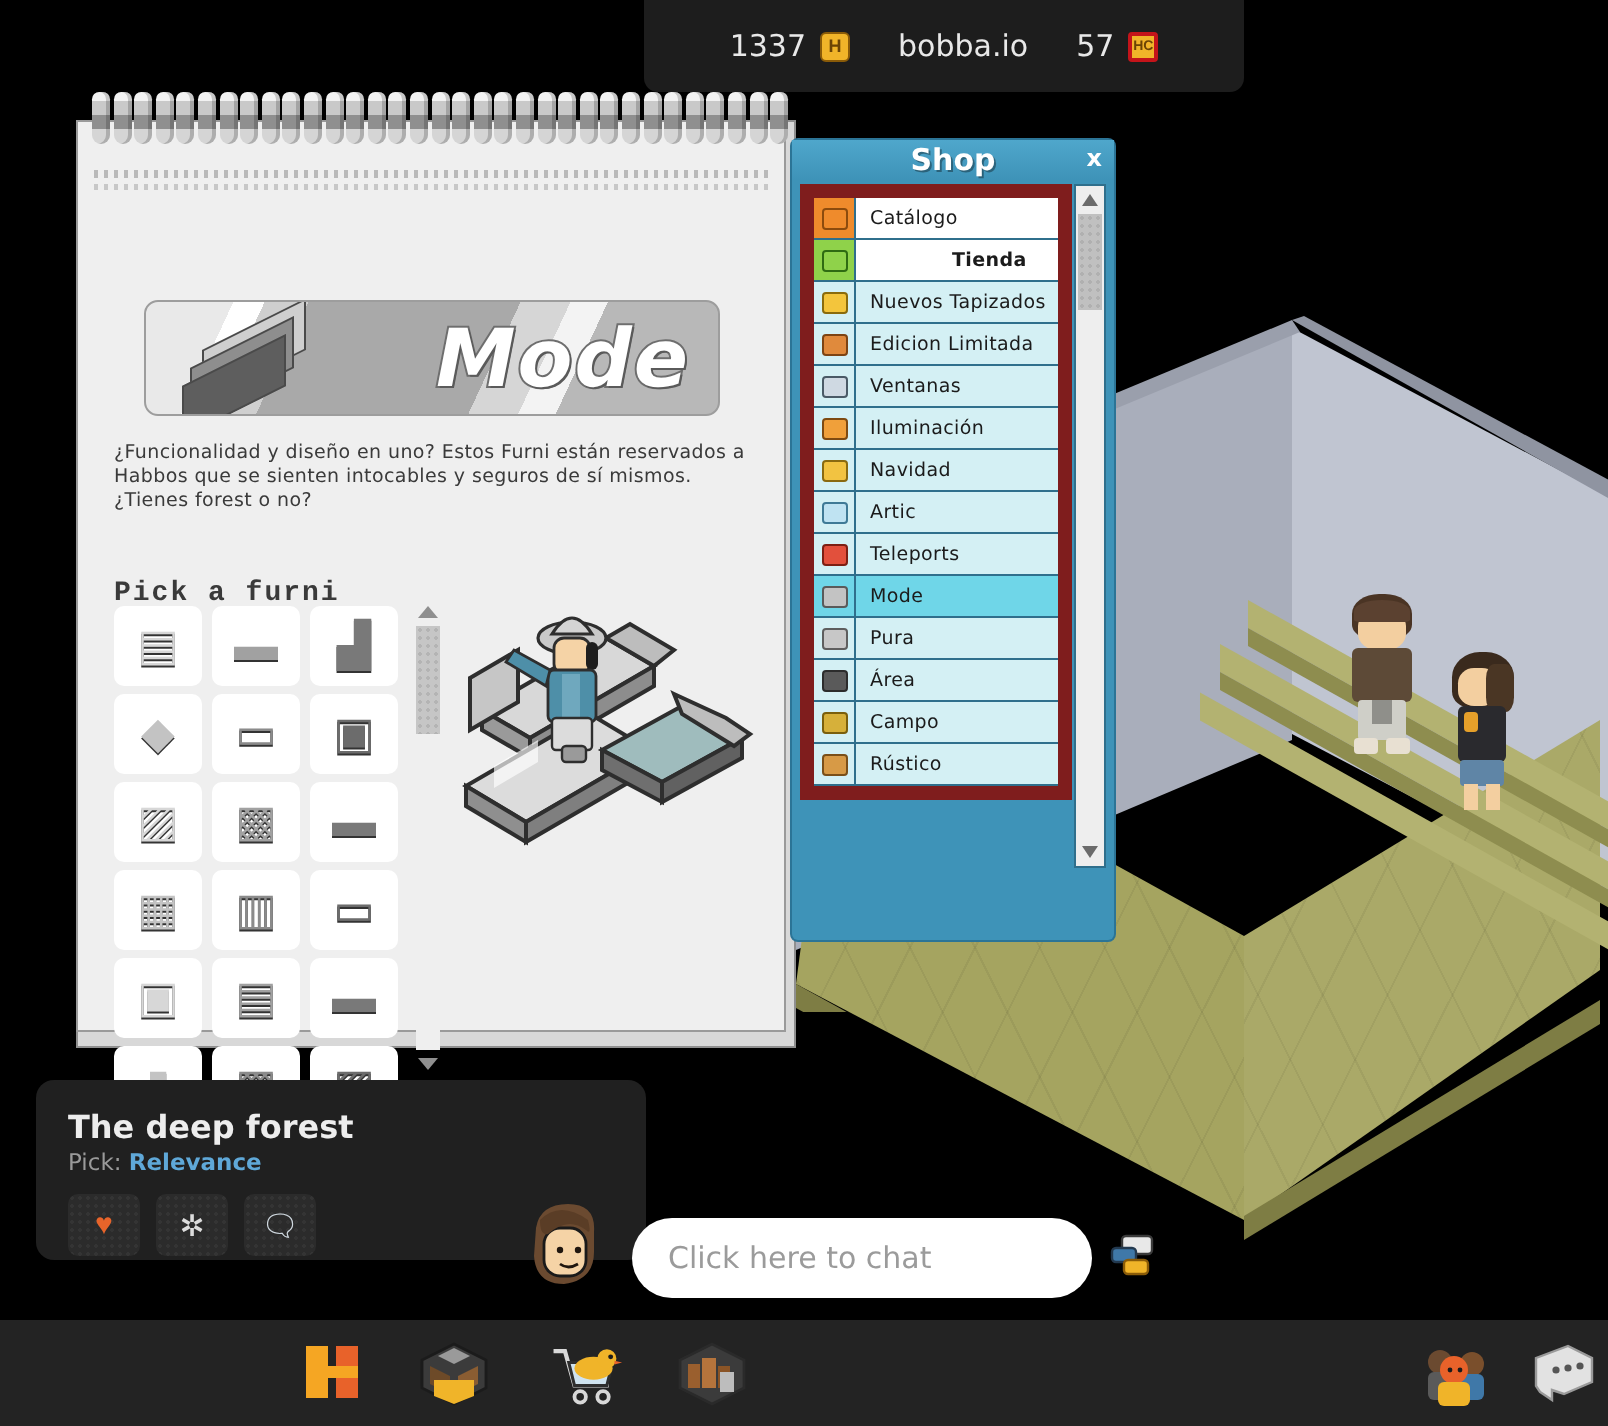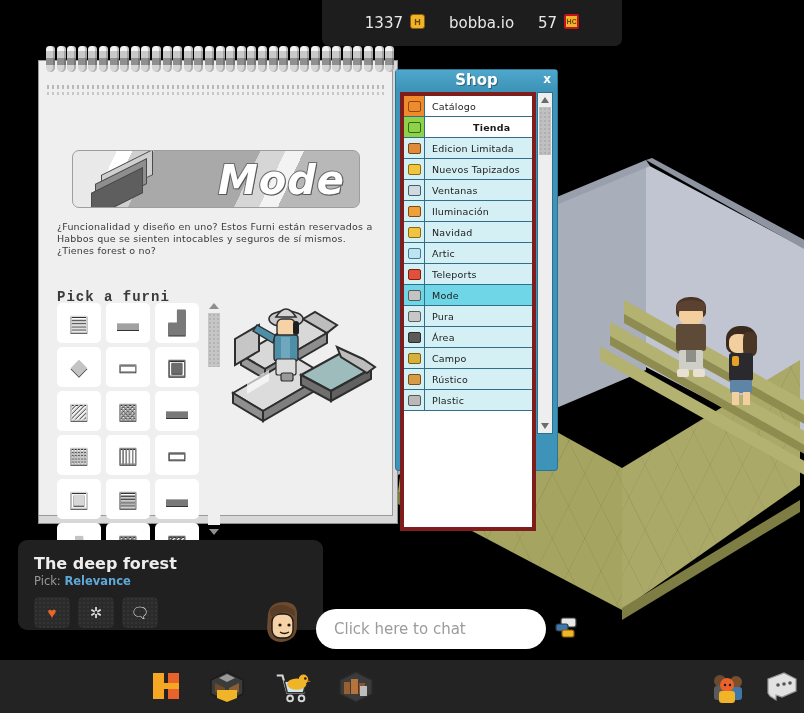--- a/index.html
+++ b/index.html
@@ -240,22 +240,22 @@
   #shop-close {
     position:absolute; right: 6px; top: 3px;
     font-family:"DejaVu Sans", sans-serif;
     font-size: 12px; font-weight: 700; color: #ffffff; cursor: pointer;
     line-height: 13px;
   }
   #shop-list-frame {
     position:absolute; left: 4px; top: 22px; width: 153px; height: 410px;
   }
   #shop-list {
-    position:absolute; left: 0; top: 0; width: 136px; height: 439px;
-    border: 4px solid #7f1d1d; background:#fff; overflow:hidden;
+    position:absolute; left: 0; top: 0; width: 136px; height: 308px;
+    border: 7px solid #7f1d1d; background:#fff; overflow:hidden;
   }
   .shop-row {
     position: relative; height: 21px; display:flex; align-items:center;
     border-bottom: 1px solid #2f6f8c;
     background:#d4f0f4; cursor:pointer;
   }
   .shop-row.white { background:#ffffff; }
   .shop-row.active { background:#6fd6e8; }
   .shop-icon {
     width: 21px; height: 20px; flex: 0 0 21px;
@@ -287,21 +287,21 @@
   }
 
   
   #top-hud {
     position: absolute; left: 322px; top: 0; width: 300px; height: 46px;
     background: #1d1d1d;
     border-radius: 0 0 7px 7px;
     display:flex; align-items:center; justify-content:center;
     gap: 24px; z-index: 60;
   }
-  .hud-group { display:flex; gap: 7px; }
+  .hud-group { display:flex; align-items:center; gap: 7px; }
   .hud-text {
     font-family:"DejaVu Sans", sans-serif;
     font-size: 15px; color: #e8e8e8;
   }
   .hud-coin {
     width: 15px; height: 15px; border-radius: 3px;
     background: #f0b429; border: 1px solid #8a5b08;
     display:flex;align-items:center;justify-content:center;
     font-size: 9px; font-weight:700; color:#6b4405;
   }
@@ -447,29 +447,29 @@
             <div class="shop-label">Catálogo</div>
           </div>
           <div class="shop-row white bold">
             <div class="shop-icon" style="background: rgb(143, 210, 74);">
               <div style="width: 13px; height: 11px; border-radius: 2px; background: rgb(143, 210, 74); border: 1.5px solid rgb(47, 107, 18);"></div>
             </div>
             <div class="shop-label">Tienda</div>
           </div>
           <div class="shop-row">
             <div class="shop-icon" style="background: transparent;">
+              <div style="width: 13px; height: 11px; border-radius: 2px; background: rgb(243, 197, 60); border: 1.5px solid rgb(138, 107, 12);"></div>
+            </div>
+            <div class="shop-label">Nuevos Tapizados</div>
+          </div>
+          <div class="shop-row">
+            <div class="shop-icon" style="background: transparent;">
               <div style="width: 13px; height: 11px; border-radius: 2px; background: rgb(224, 138, 60); border: 1.5px solid rgb(125, 68, 19);"></div>
             </div>
             <div class="shop-label">Edicion Limitada</div>
-          </div>
-          <div class="shop-row">
-            <div class="shop-icon" style="background: transparent;">
-              <div style="width: 13px; height: 11px; border-radius: 2px; background: rgb(243, 197, 60); border: 1.5px solid rgb(138, 107, 12);"></div>
-            </div>
-            <div class="shop-label">Nuevos Tapizados</div>
           </div>
           <div class="shop-row">
             <div class="shop-icon" style="background: transparent;">
               <div style="width: 13px; height: 11px; border-radius: 2px; background: rgb(207, 217, 226); border: 1.5px solid rgb(74, 90, 102);"></div>
             </div>
             <div class="shop-label">Ventanas</div>
           </div>
           <div class="shop-row">
             <div class="shop-icon" style="background: transparent;">
               <div style="width: 13px; height: 11px; border-radius: 2px; background: rgb(240, 160, 58); border: 1.5px solid rgb(126, 74, 16);"></div>

